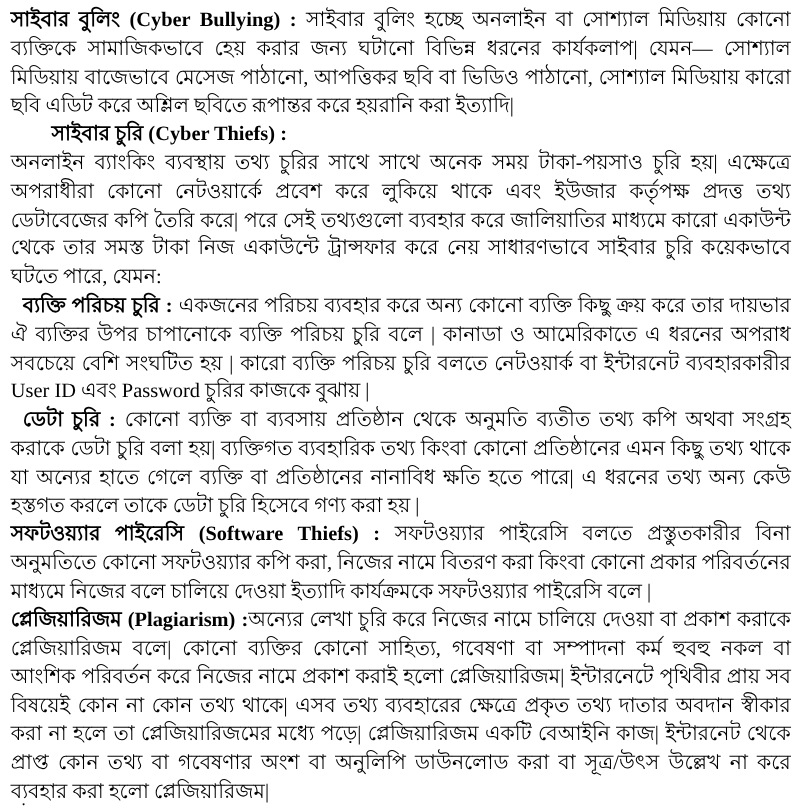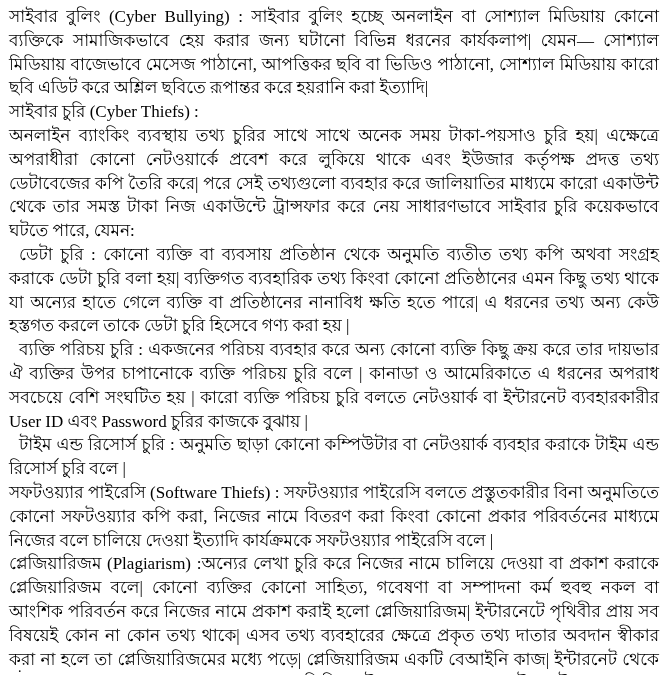--- a/index.html
+++ b/index.html
@@ -22,49 +22,49 @@
     text-align: justify;
   }
   .para {
     margin: 0;
     padding: 0;
   }
   .para.indent {
     text-indent: 10px;
   }
   .para b {
-    font-weight: normal;
+    font-weight: bold;
   }
   .head-line {
     text-align: left;
+    margin-left: 34px;
   }
   .stray-mark {
     position: absolute;
     left: 18px;
     top: 661px;
     font-size: 14px;
     line-height: 14px;
   }
 </style>
 </head>
 <body>
 
 <div class="doc">
 
   <p class="para"><b>সাইবার বুলিং (Cyber Bullying) :</b> <span>সাইবার বুলিং হচ্ছে অনলাইন বা সোশ্যাল মিডিয়ায় কোনো ব্যক্তিকে সামাজিকভাবে হেয় করার জন্য ঘটানো বিভিন্ন ধরনের কার্যকলাপ| যেমন— সোশ্যাল মিডিয়ায় বাজেভাবে মেসেজ পাঠানো, আপত্তিকর ছবি বা ভিডিও পাঠানো, সোশ্যাল মিডিয়ায় কারো ছবি এডিট করে অশ্লিল ছবিতে রূপান্তর করে হয়রানি করা ইত্যাদি|</span></p>
 
   <p class="para head-line"><b>সাইবার চুরি (Cyber Thiefs) :</b></p>
 
   <p class="para"><span>অনলাইন ব্যাংকিং ব্যবস্থায় তথ্য চুরির সাথে সাথে অনেক সময় টাকা-পয়সাও চুরি হয়| এক্ষেত্রে অপরাধীরা কোনো নেটওয়ার্কে প্রবেশ করে লুকিয়ে থাকে এবং ইউজার কর্তৃপক্ষ প্রদত্ত তথ্য ডেটাবেজের কপি তৈরি করে| পরে সেই তথ্যগুলো ব্যবহার করে জালিয়াতির মাধ্যমে কারো একাউন্ট থেকে তার সমস্ত টাকা নিজ একাউন্টে ট্রান্সফার করে নেয় সাধারণভাবে সাইবার চুরি কয়েকভাবে ঘটতে পারে, যেমন:</span></p>
 
+  <p class="para indent"><b>ব্যক্তি পরিচয় চুরি :</b> <span>একজনের পরিচয় ব্যবহার করে অন্য কোনো ব্যক্তি কিছু ক্রয় করে তার দায়ভার ঐ ব্যক্তির উপর চাপানোকে ব্যক্তি পরিচয় চুরি বলে | কানাডা ও আমেরিকাতে এ ধরনের অপরাধ সবচেয়ে বেশি সংঘটিত হয় | কারো ব্যক্তি পরিচয় চুরি বলতে নেটওয়ার্ক বা ইন্টারনেট ব্যবহারকারীর User ID এবং Password চুরির কাজকে বুঝায় |</span></p>
+
   <p class="para indent"><b>ডেটা চুরি :</b> <span>কোনো ব্যক্তি বা ব্যবসায় প্রতিষ্ঠান থেকে অনুমতি ব্যতীত তথ্য কপি অথবা সংগ্রহ করাকে ডেটা চুরি বলা হয়| ব্যক্তিগত ব্যবহারিক তথ্য কিংবা কোনো প্রতিষ্ঠানের এমন কিছু তথ্য থাকে যা অন্যের হাতে গেলে ব্যক্তি বা প্রতিষ্ঠানের নানাবিধ ক্ষতি হতে পারে| এ ধরনের তথ্য অন্য কেউ হস্তগত করলে তাকে ডেটা চুরি হিসেবে গণ্য করা হয় |</span></p>
 
-  <p class="para indent"><b>ব্যক্তি পরিচয় চুরি :</b> <span>একজনের পরিচয় ব্যবহার করে অন্য কোনো ব্যক্তি কিছু ক্রয় করে তার দায়ভার ঐ ব্যক্তির উপর চাপানোকে ব্যক্তি পরিচয় চুরি বলে | কানাডা ও আমেরিকাতে এ ধরনের অপরাধ সবচেয়ে বেশি সংঘটিত হয় | কারো ব্যক্তি পরিচয় চুরি বলতে নেটওয়ার্ক বা ইন্টারনেট ব্যবহারকারীর User ID এবং Password চুরির কাজকে বুঝায় |</span></p>
-
-  <p class="para indent"><b>টাইম এন্ড রিসোর্স চুরি :</b> <span>অনুমতি ছাড়া কোনো কম্পিউটার বা নেটওয়ার্ক ব্যবহার করাকে টাইম এন্ড রিসোর্স চুরি বলে |</span></p>
 
   <p class="para"><b>সফটওয়্যার পাইরেসি (Software Thiefs) :</b> <span>সফটওয়্যার পাইরেসি বলতে প্রস্তুতকারীর বিনা অনুমতিতে কোনো সফটওয়্যার কপি করা, নিজের নামে বিতরণ করা কিংবা কোনো প্রকার পরিবর্তনের মাধ্যমে নিজের বলে চালিয়ে দেওয়া ইত্যাদি কার্যক্রমকে সফটওয়্যার পাইরেসি বলে |</span></p>
 
   <p class="para"><b>প্লেজিয়ারিজম (Plagiarism) :</b><span>অন্যের লেখা চুরি করে নিজের নামে চালিয়ে দেওয়া বা প্রকাশ করাকে প্লেজিয়ারিজম বলে| কোনো ব্যক্তির কোনো সাহিত্য, গবেষণা বা সম্পাদনা কর্ম হুবহু নকল বা আংশিক পরিবর্তন করে নিজের নামে প্রকাশ করাই হলো প্লেজিয়ারিজম| ইন্টারনেটে পৃথিবীর প্রায় সব বিষয়েই কোন না কোন তথ্য থাকে| এসব তথ্য ব্যবহারের ক্ষেত্রে প্রকৃত তথ্য দাতার অবদান স্বীকার করা না হলে তা প্লেজিয়ারিজমের মধ্যে পড়ে| প্লেজিয়ারিজম একটি বেআইনি কাজ| ইন্টারনেট থেকে প্রাপ্ত কোন তথ্য বা গবেষণার অংশ বা অনুলিপি ডাউনলোড করা বা সূত্র/উৎস উল্লেখ না করে ব্যবহার করা হলো প্লেজিয়ারিজম|</span></p>
 
 </div>
 
 <div class="stray-mark">.</div>
 
 </body></html>

